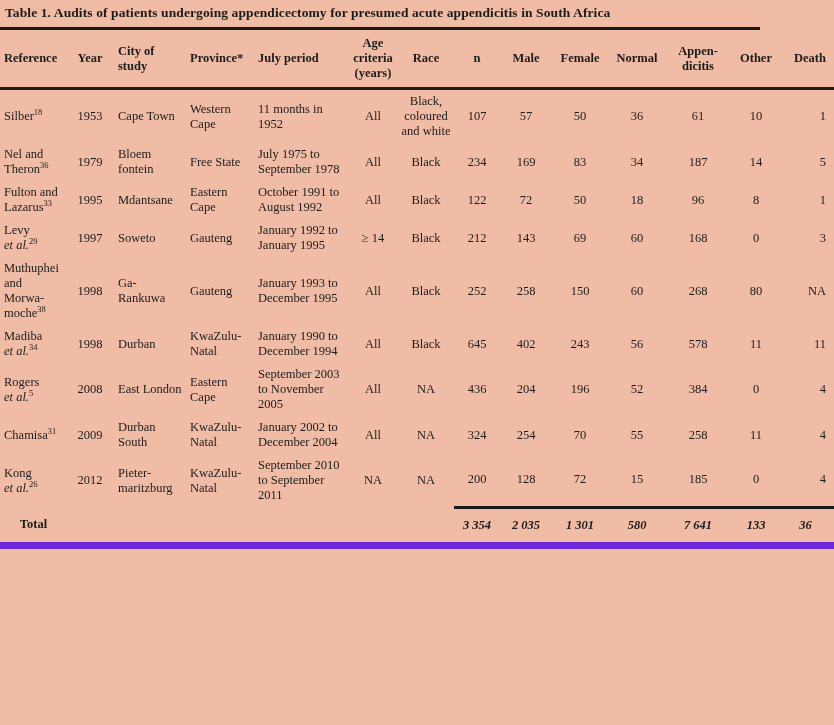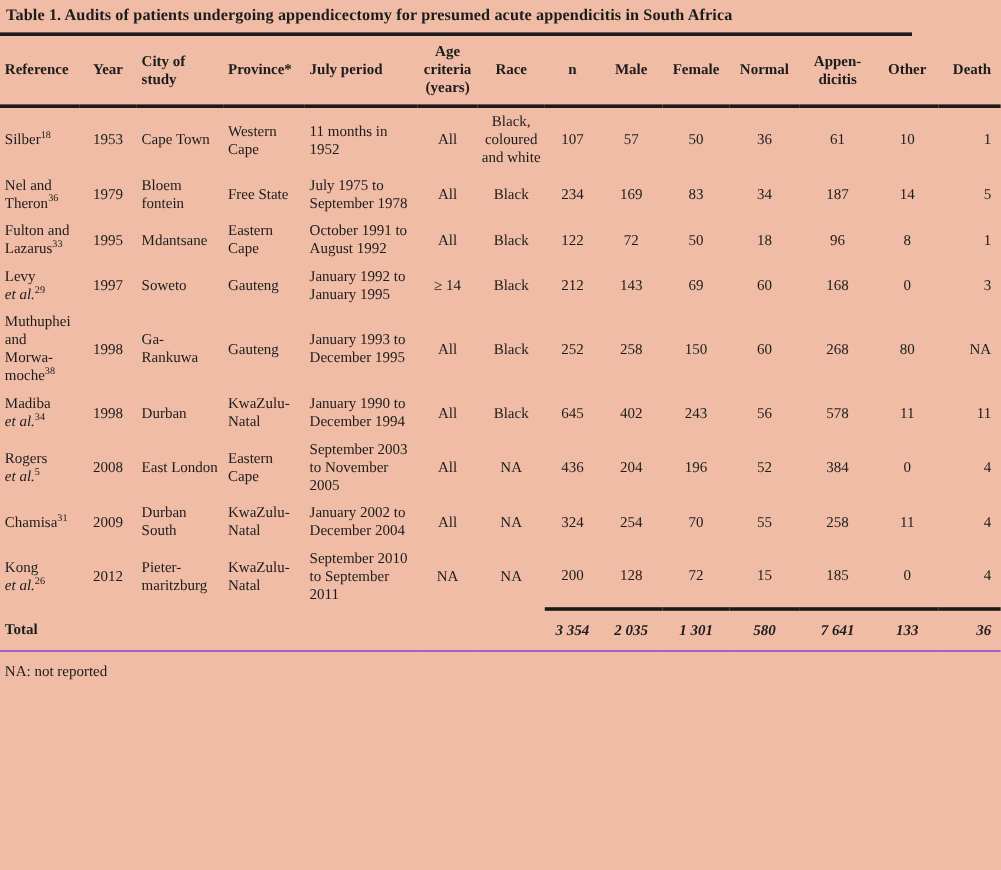--- a/index.html
+++ b/index.html
@@ -30,21 +30,21 @@
   td{
     vertical-align:middle;
     padding:4px 3px;
   }
   .l{ text-align:left; padding-left:4px; }
   .c{ text-align:center; }
   .r{ text-align:right; padding-right:8px; }
   sup{ font-size:8.5px; line-height:0; vertical-align:super; }
   .etal{ font-style:italic; }
   .etal:not(:empty)::before{ content:"\A"; white-space:pre; }
-  tr.total-row td{ font-weight:bold; padding-top:9px; padding-bottom:9px; border-bottom:1px solid #6d28d9; }
+  tr.total-row td{ font-weight:bold; padding-top:9px; padding-bottom:9px; border-bottom:7px solid #6d28d9;text-align:center; }
   tr.total-row td.rule-top{ border-top:3px solid #1a1a1a;font-style:italic; }
   tr.footnote-row td{ padding:9px 3px 6px 4px; }
 </style>
 </head>
 <body>
 
 <div class="page">
   <div class="table-title">Table 1. Audits of patients undergoing appendicectomy for presumed acute appendicitis in South Africa</div>
 
   <table>
@@ -236,18 +236,15 @@
         <td></td>
         <td></td>
         <td class="c rule-top">3 354</td>
         <td class="c rule-top">2 035</td>
         <td class="c rule-top">1 301</td>
         <td class="c rule-top">580</td>
         <td class="c rule-top">7 641</td>
         <td class="c rule-top">133</td>
         <td class="r rule-top">36</td>
       </tr>
-      <tr class="footnote-row">
-        <td class="l" colspan="14">NA: not reported</td>
-      </tr>
     </tbody>
   </table>
 </div>
 
 </body></html>

